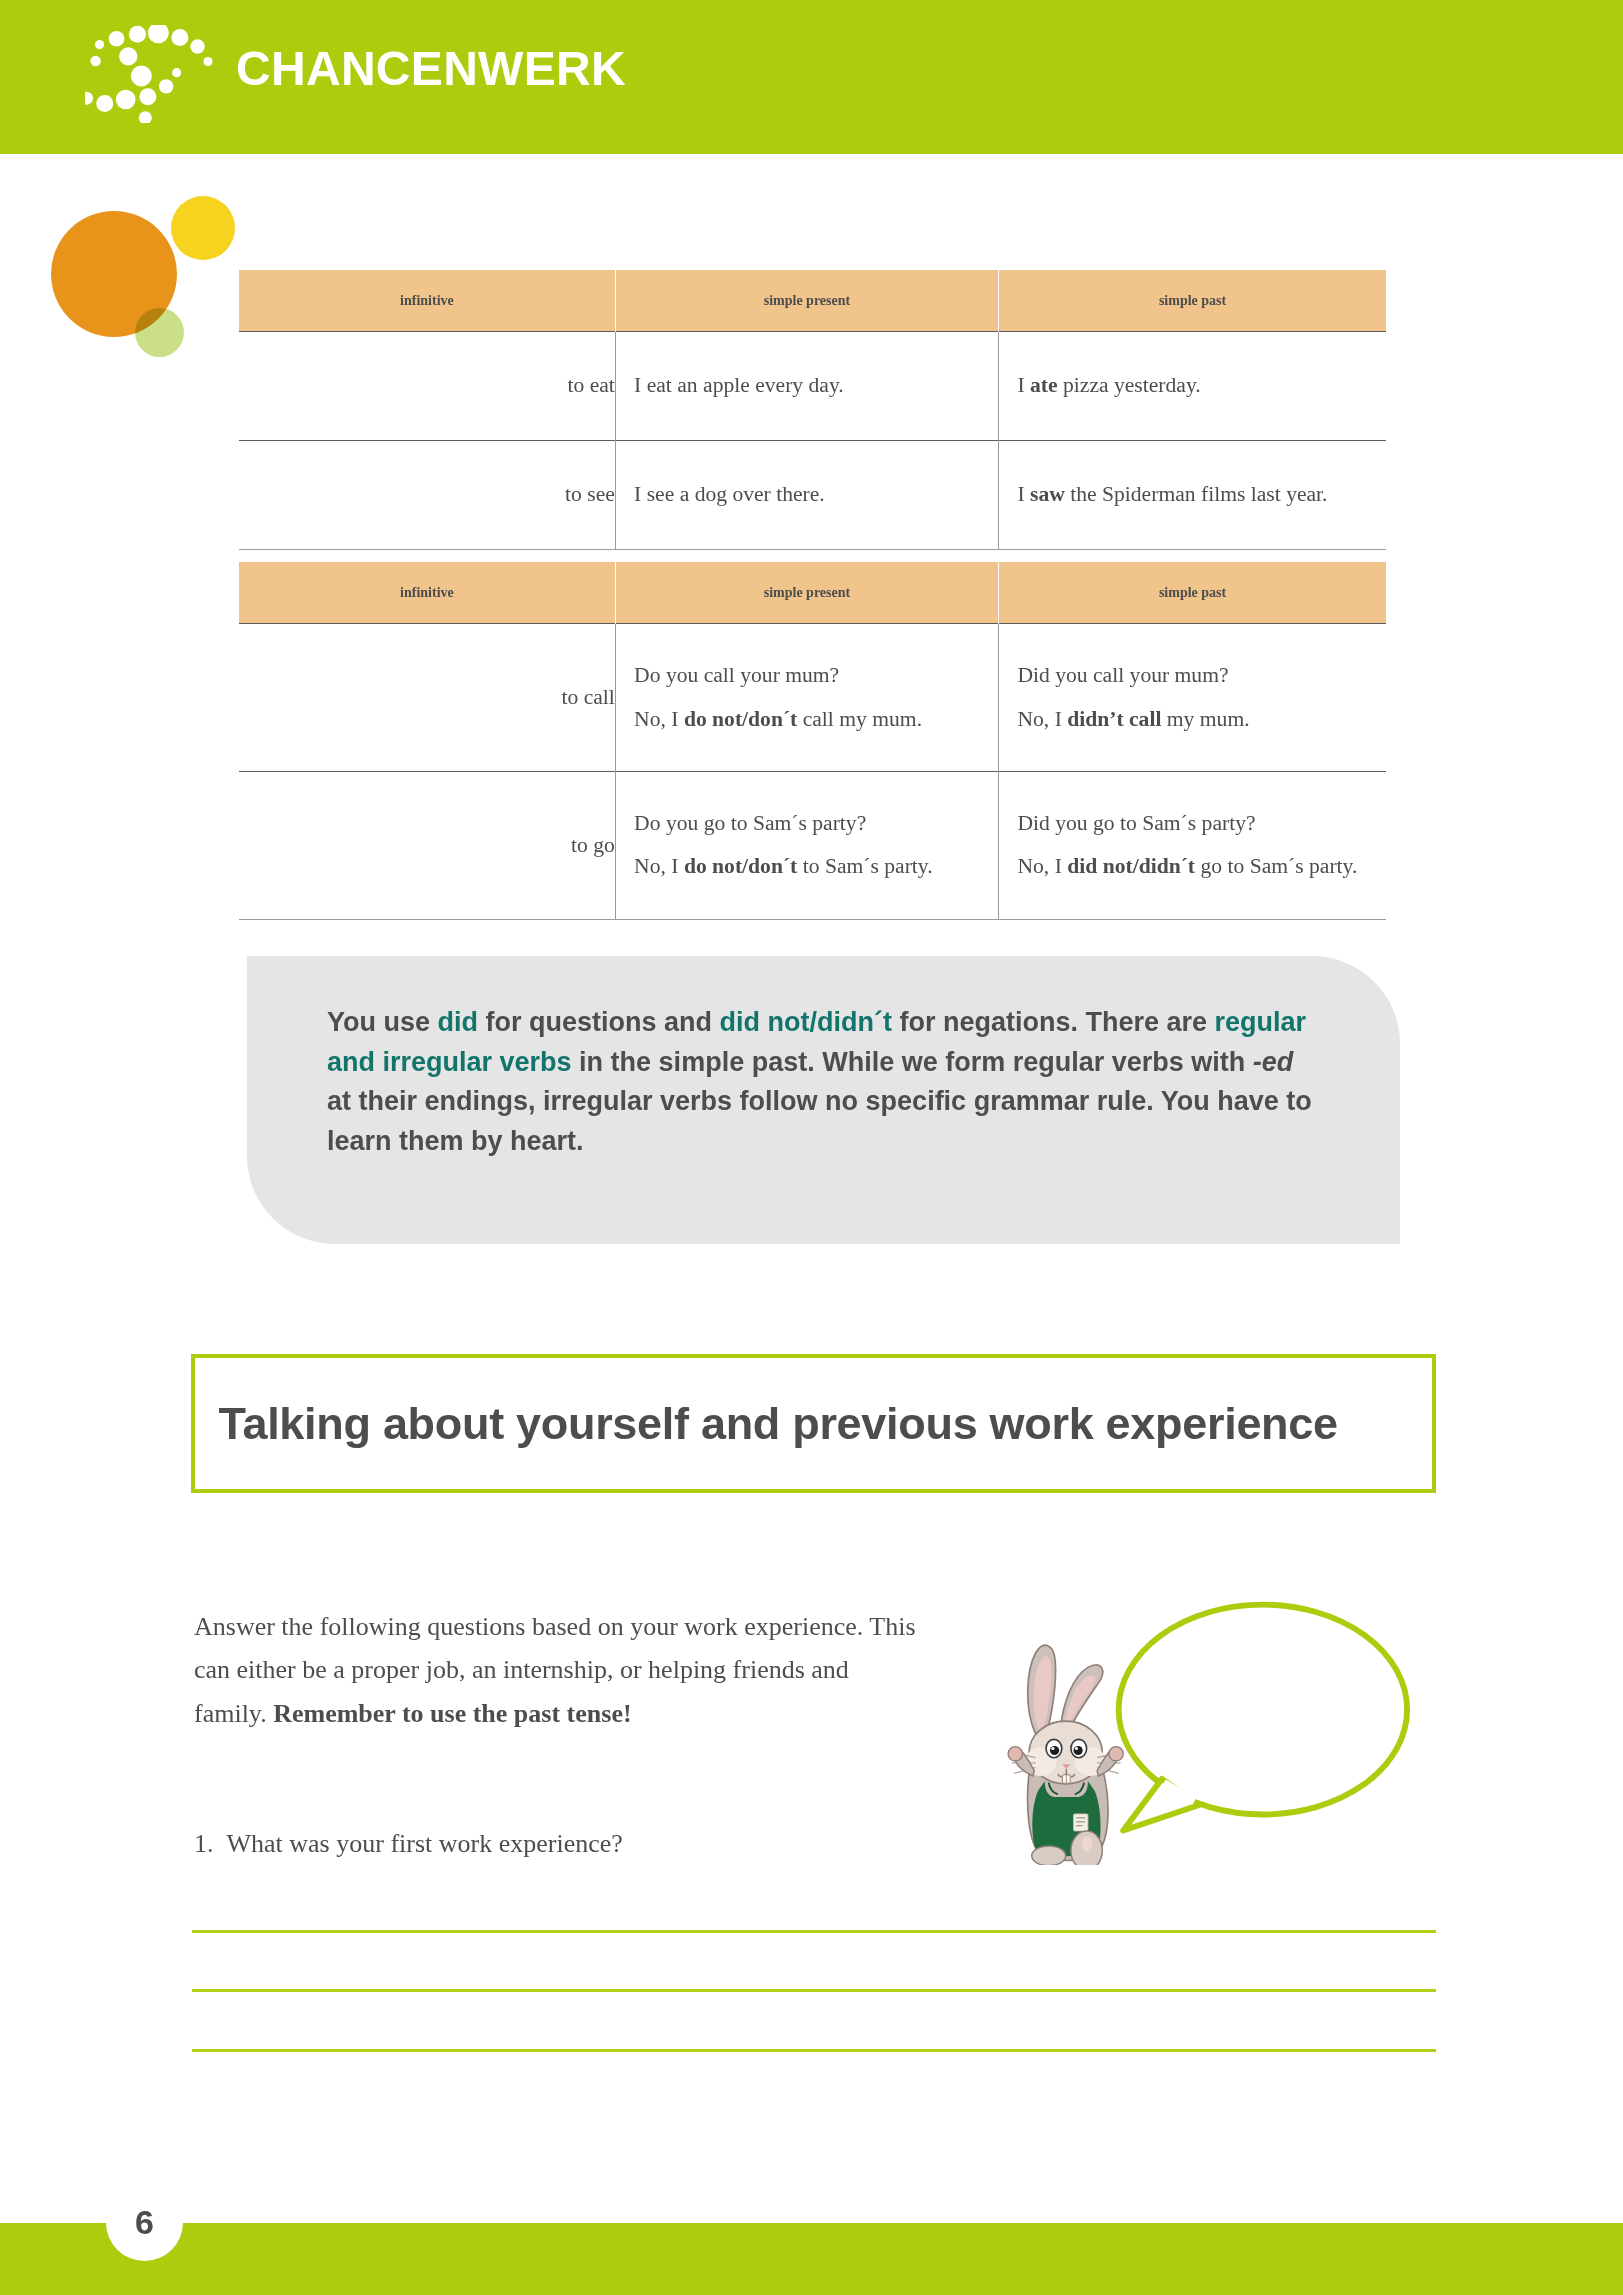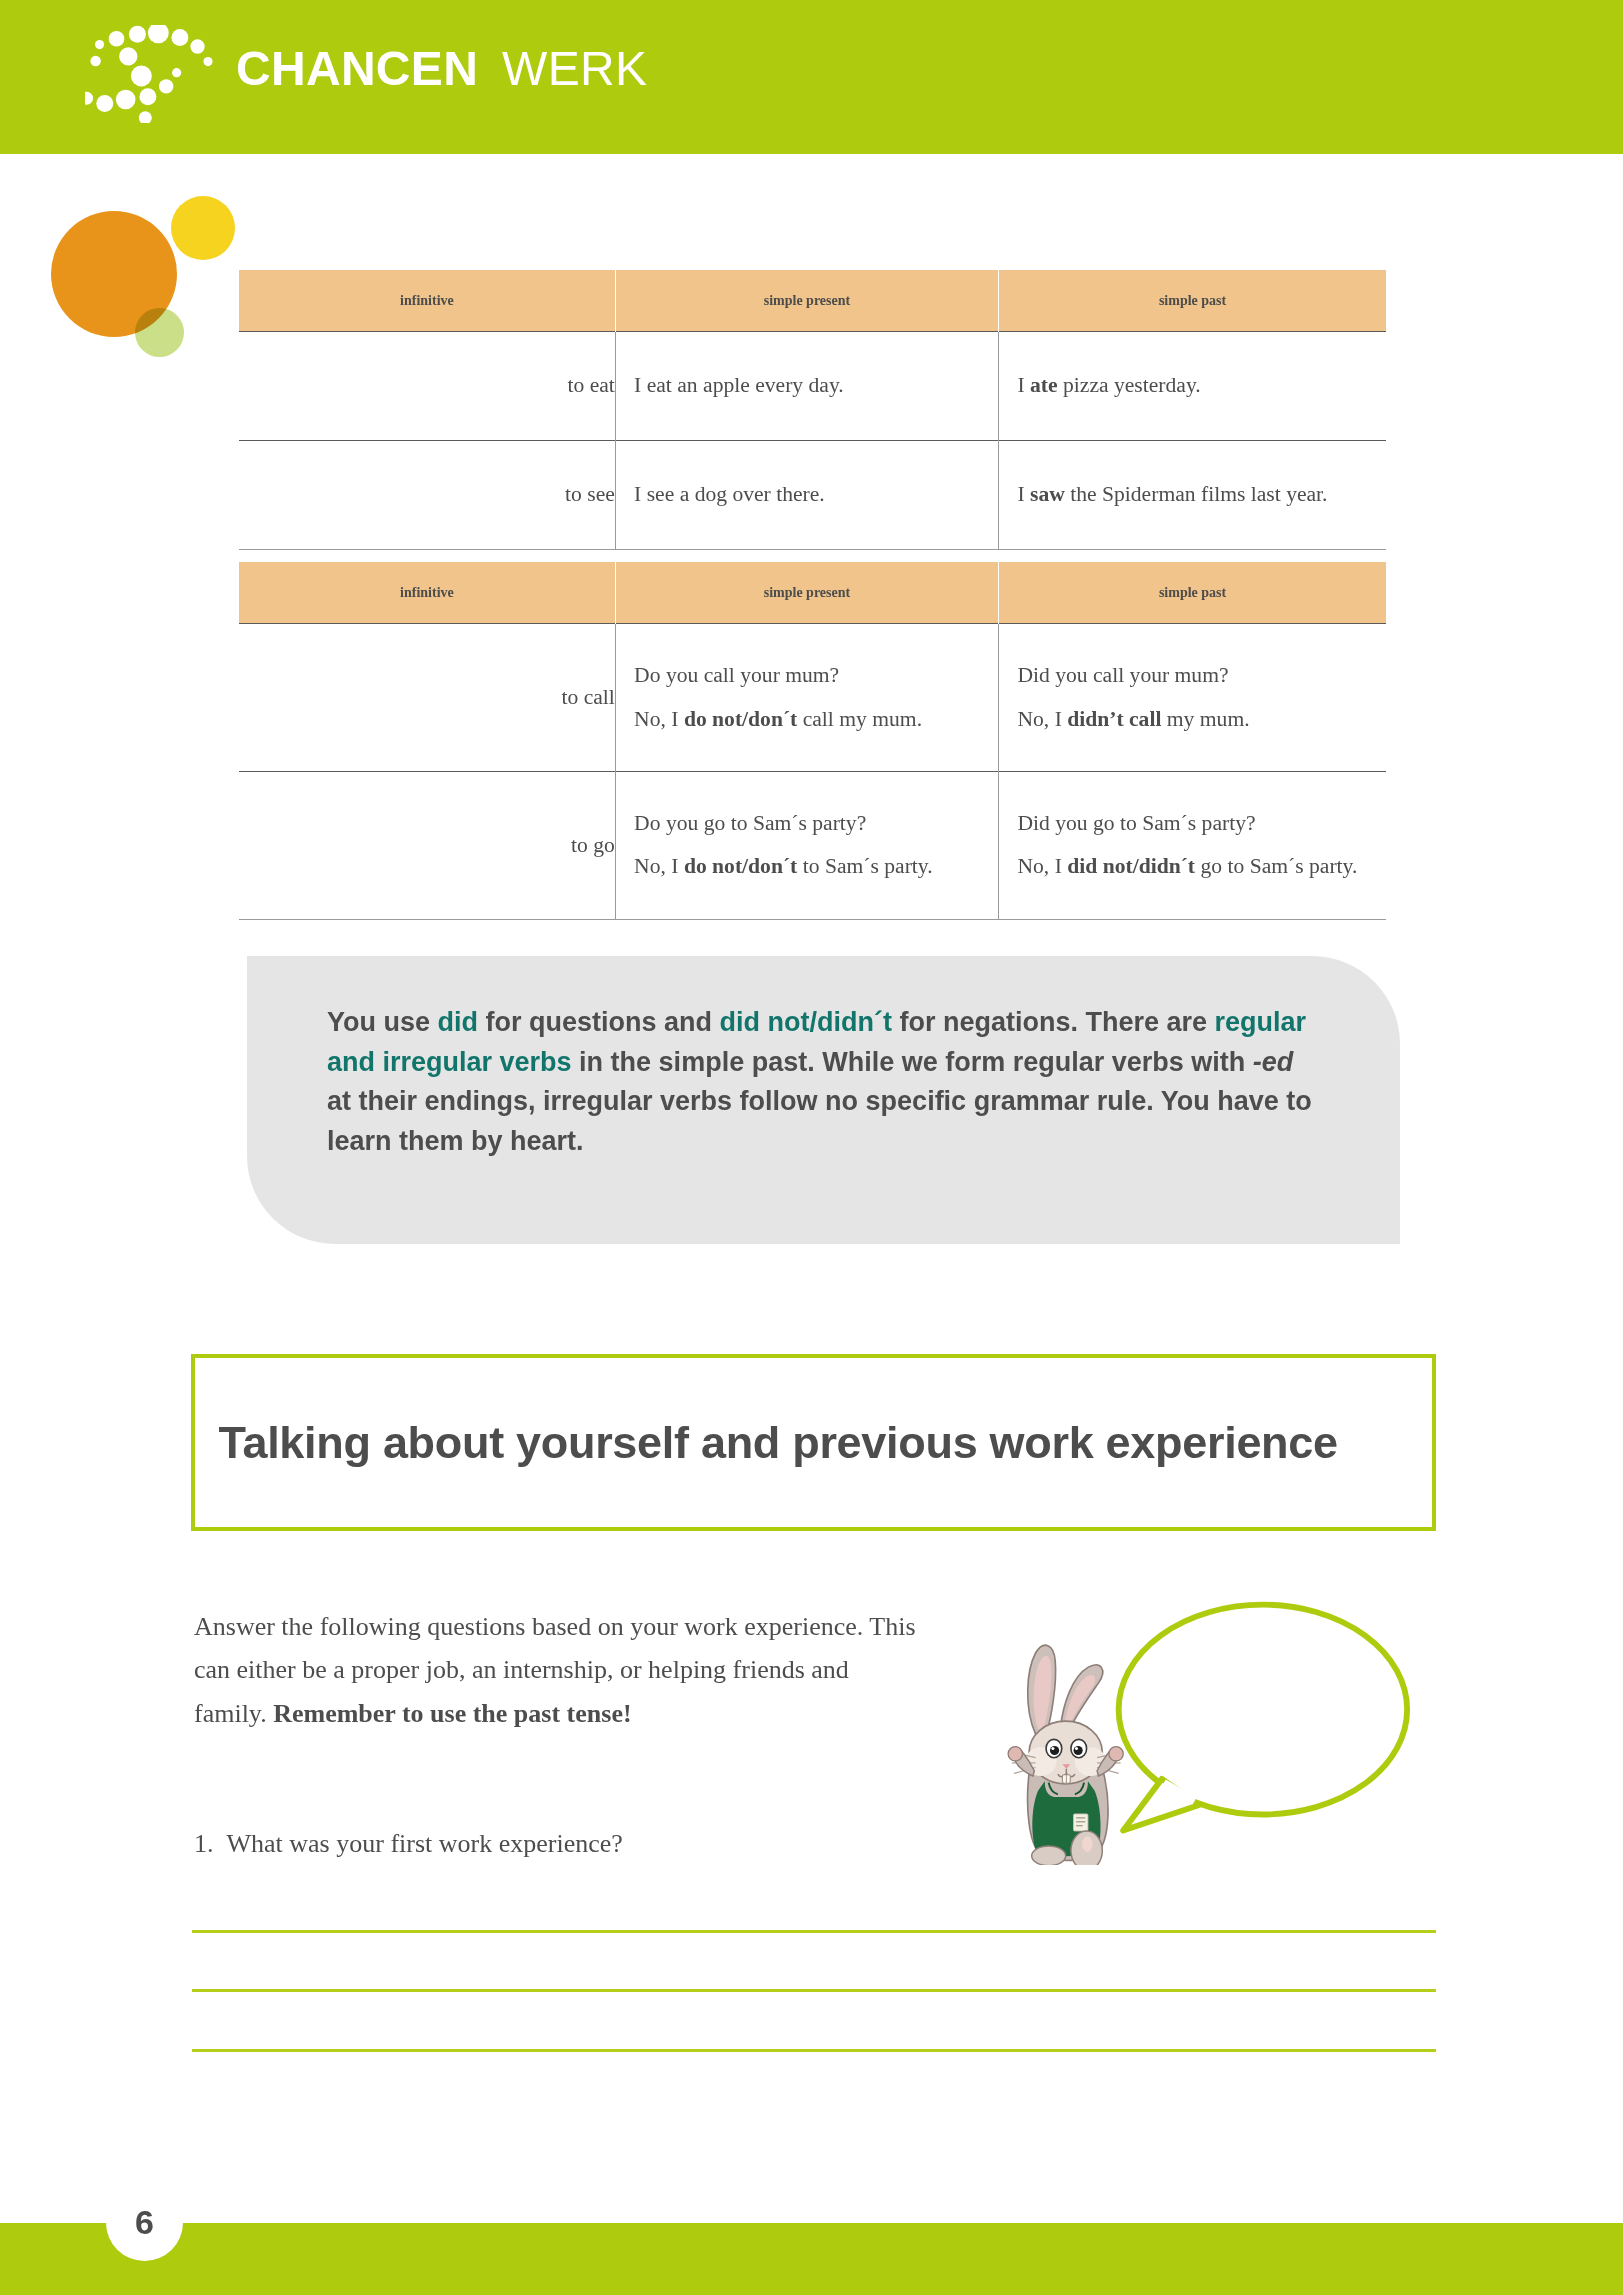--- a/index.html
+++ b/index.html
@@ -35,21 +35,21 @@
   .logo-text {
     position: absolute;
     left: 151px; top: 15.7px;
     font-family: "Liberation Sans", sans-serif;
     font-size: 48px;
     letter-spacing: 0.3px;
     color: #ffffff;
     white-space: nowrap;
   }
   .logo-text .b { font-weight: bold; }
-  .logo-text .l { font-weight: 400; margin-left: 24px; }
+  .logo-text .l { font-weight: 700; }
 
   
   .deco { position: absolute; border-radius: 50%; }
   .deco-orange {
     left: 51px; top: 211px;
     width: 126px; height: 126px;
     background: #E8941A;
   }
   .deco-yellow {
     left: 171px; top: 196px;
@@ -124,21 +124,21 @@
     line-height: 1.47;
     color: #4d4d4d;
   }
   .note-text .hl { color: #12756B; }
   .note-text .it { font-style: italic; }
 
   
   .title-box {
     position: absolute;
     left: 191px; top: 1354px;
-    width: 1245px; height: 177px;
+    width: 1245px; height: 139px;
     border: 4.6px solid #AFCB0E;
     box-sizing: border-box;
     display: flex;
     align-items: center;
   }
   .title-text {
     font-family: "Liberation Sans", sans-serif;
     font-size: 45px;
     font-weight: bold;
     color: #4d4d4d;

